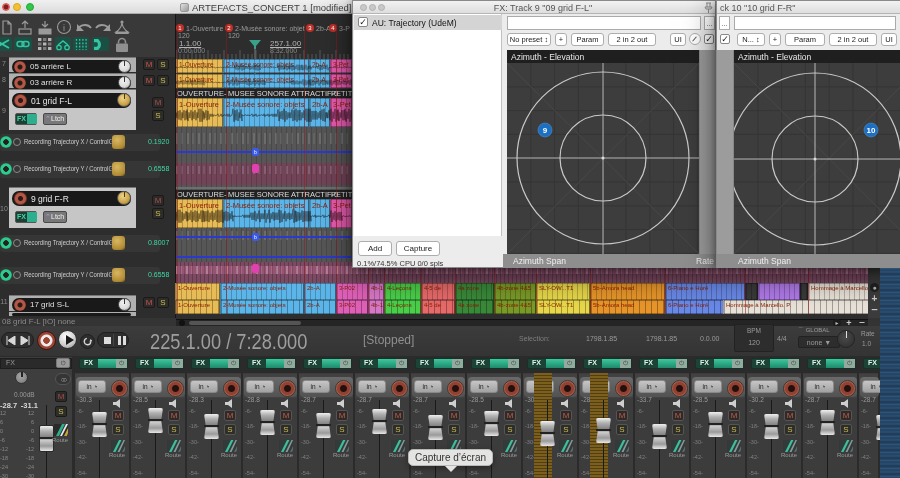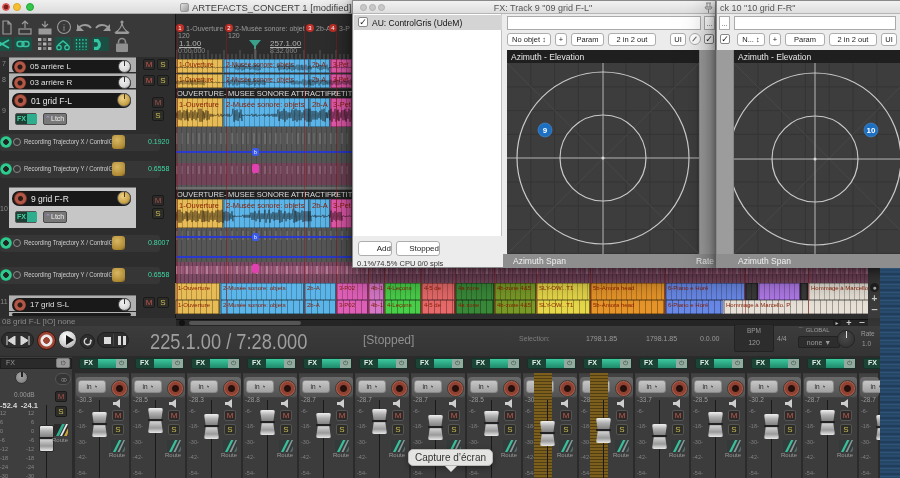--- a/index.html
+++ b/index.html
@@ -1,17 +1,17 @@
 <!DOCTYPE html>
 <html><head><meta charset="utf-8"><style>
 *{margin:0;padding:0;box-sizing:border-box}
 body{width:900px;height:478px;overflow:hidden;font-family:"Liberation Sans",sans-serif;background:#333}
 #root{position:relative;width:900px;height:478px;overflow:hidden}
 .a{position:absolute}
-.btn{background:#fff;border:1px solid #adadad;border-radius:3px;font-size:8px;color:#222;text-align:right;line-height:11px}
+.btn{background:#fff;border:1px solid #adadad;border-radius:3px;font-size:8px;color:#222;text-align:center;line-height:11px}
 </style></head><body>
 <div id="root">
 <div class="a" style="left:860px;top:0;width:40px;height:478px;background:#26476b;background-image:repeating-linear-gradient(180deg,#33597f 0px,#22415e 2px,#2d5076 4px,#1c3852 6px,#2a4c70 8px),repeating-linear-gradient(177deg,rgba(255,255,255,0.05) 0 1px,transparent 1px 7px);"></div>
     <div class="a" style="left:0;top:0;width:880px;height:478px;background:#343434;"></div>
     <div class="a" style="left:0;top:0;width:716px;height:14px;background:linear-gradient(#f0f0f0,#dcdcdc);border-bottom:1px solid #ababab;"></div>
     <div class="a" style="left:2px;top:3px;width:8px;height:8px;border-radius:50%;background:radial-gradient(circle at 50% 50%, #7e1f1c 0 2px, #ee6a5f 3px);border:0.5px solid #d55;"></div>
     <div class="a" style="left:13px;top:3px;width:8px;height:8px;border-radius:50%;background:#f5c02f;border:0.5px solid #d9a624;"></div>
     <div class="a" style="left:26px;top:3px;width:8px;height:8px;border-radius:50%;background:#32c749;border:0.5px solid #25a63b;"></div>
     <div class="a" style="left:180px;top:3px;width:9px;height:9px;border-radius:2px;background:linear-gradient(135deg,#e0e0e0,#9a9a9a);border:0.5px solid #999;"></div>
     <div class="a" style="left:192px;top:2px;width:200px;height:11px;font-size:9.5px;color:#3c3c3c;white-space:nowrap;overflow:hidden;">ARTEFACTS_CONCERT 1 [modified] - REA</div>
@@ -455,21 +455,21 @@
     <div class="a" style="left:862px;top:340px;width:15px;height:8px;font-size:6.5px;color:#9a9a9a;">1.0</div>
     <div class="a" style="left:0;top:356px;width:880px;height:122px;background:#2b2b2b;"></div>
     <div class="a" style="left:0;top:357px;width:72px;height:121px;background:#3e3e3e;"></div>
     <div class="a" style="left:0;top:358px;width:72px;height:11px;background:#2a2a2a;border:1px solid #1e1e1e;"></div>
     <div class="a" style="left:6px;top:359px;width:20px;height:9px;font-size:7px;color:#999;">FX</div>
     <div class="a" style="left:56px;top:358px;width:14px;height:10px;background:#9a9a9a;border:1px solid #777;border-radius:2px;color:#333;font-size:6px;text-align:center;line-height:9px;">⏻</div>
     <div class="a" style="left:15px;top:371px;width:13px;height:13px;border-radius:50%;background:radial-gradient(circle at 42% 38%,#a5a5a5,#8a8a8a 60%,#5a5a5a);border:1px solid #333;"></div>
     <div class="a" style="left:21px;top:372px;width:1.5px;height:5px;background:#222;"></div>
     <div class="a" style="left:55px;top:373px;width:16px;height:12px;background:#353535;border:1px solid #555;border-radius:6px;color:#b5b5b5;font-size:7px;text-align:center;line-height:11px;letter-spacing:-2px;">○○</div>
     <div class="a" style="left:14px;top:391px;width:46px;height:8px;font-size:6.5px;color:#9a9a9a;">0.00dB</div>
-    <div class="a" style="left:0px;top:401px;width:44px;height:9px;font-size:7.5px;color:#d8d8d8;font-weight:bold;white-space:nowrap;">-52.4 -24.1</div>
+    <div class="a" style="left:0px;top:401px;width:44px;height:9px;font-size:7.5px;color:#d8d8d8;font-weight:bold;white-space:nowrap;">-28.7 -31.1</div>
     <div class="a" style="left:55px;top:391px;width:12px;height:11px;background:#2e2a2a;border:1px solid #1a1a1a;border-radius:2px;color:#a0524a;font-size:8px;text-align:center;line-height:10px;">M</div>
     <div class="a" style="left:55px;top:406px;width:12px;height:11px;background:#2e2e28;border:1px solid #1a1a1a;border-radius:2px;color:#cdbd58;font-size:8px;text-align:center;line-height:10px;">S</div>
     <div class="a" style="left:0px;top:410px;width:14px;height:7px;font-size:5.5px;color:#888;text-align:left;">12</div>
     <div class="a" style="left:22px;top:410px;width:12px;height:7px;font-size:5.5px;color:#888;text-align:right;">12</div>
     <div class="a" style="left:0px;top:419px;width:14px;height:7px;font-size:5.5px;color:#888;text-align:left;">6</div>
     <div class="a" style="left:22px;top:419px;width:12px;height:7px;font-size:5.5px;color:#888;text-align:right;">6</div>
     <div class="a" style="left:0px;top:428px;width:14px;height:7px;font-size:5.5px;color:#888;text-align:left;">0</div>
     <div class="a" style="left:22px;top:428px;width:12px;height:7px;font-size:5.5px;color:#888;text-align:right;">0</div>
     <div class="a" style="left:0px;top:437px;width:14px;height:7px;font-size:5.5px;color:#888;text-align:left;">-6</div>
     <div class="a" style="left:22px;top:437px;width:12px;height:7px;font-size:5.5px;color:#888;text-align:right;">-6</div>
@@ -947,31 +947,31 @@
       <div class="a" style="left:7px;top:3px;width:7px;height:7px;border-radius:50%;background:#c8c8c8;border:0.5px solid #b0b0b0;"></div>
       <div class="a" style="left:16px;top:3px;width:7px;height:7px;border-radius:50%;background:#c8c8c8;border:0.5px solid #b0b0b0;"></div>
       <div class="a" style="left:25px;top:3px;width:7px;height:7px;border-radius:50%;background:#c8c8c8;border:0.5px solid #b0b0b0;"></div>
       <div class="a" style="left:100px;top:2px;width:180px;height:10px;font-size:9px;color:#555;text-align:center;white-space:nowrap;">FX: Track 9 "09 grid F-L"</div>
       <svg class="a" style="left:350px;top:1px" width="11" height="12" viewBox="0 0 11 12">
         <path d="M3 1 h5 M4 1 v4 M7 1 v4 M2 5 h7 l-1 2 h-5 z M5.5 7 v4" stroke="#8a8a8a" stroke-width="1" fill="none"></path>
       </svg>
       <div class="a" style="left:1px;top:13px;width:148px;height:222px;background:#fff;border-right:1px solid #c0c0c0;"></div>
       <div class="a" style="left:1px;top:14px;width:148px;height:15px;background:#d4d4d4;"></div>
       <div class="a" style="left:5px;top:16px;width:10px;height:10px;background:#fff;border:1px solid #888;border-radius:2px;font-size:9px;line-height:9px;text-align:center;color:#222;">✓</div>
-      <div class="a" style="left:19px;top:17px;width:125px;height:10px;font-size:8.5px;color:#111;white-space:nowrap;">AU: ControlGris (UdeM)</div>
+      <div class="a" style="left:19px;top:17px;width:125px;height:10px;font-size:8.5px;color:#111;white-space:nowrap;">AU: Trajectory (UdeM)</div>
       <div class="a" style="left:5px;top:240px;width:34px;height:15px;">
         <div class="btn" style="width:34px;height:15px;line-height:14px;">Add</div>
       </div>
       <div class="a" style="left:43px;top:240px;">
-        <div class="btn" style="width:44px;height:15px;line-height:14px;">Stopped</div>
+        <div class="btn" style="width:44px;height:15px;line-height:14px;">Capture</div>
       </div>
       <div class="a" style="left:4px;top:258px;width:140px;height:9px;font-size:7.5px;color:#333;white-space:nowrap;">0.1%/74.5% CPU 0/0 spls</div>
       <div class="a" style="left:154px;top:15px;width:194px;height:14px;background:#fff;border:1px solid #aaa;"></div>
       <div class="a" style="left:351px;top:15px;width:11px;height:14px;background:#fff;border:1px solid #aaa;font-size:7px;color:#444;text-align:center;line-height:13px;">...</div>
-      <div class="a" style="left:154px;top:32px;width:44px;height:13px;background:#fff;border:1px solid #adadad;border-radius:3px;font-size:7.5px;color:#222;text-align:center;line-height:12px;white-space:nowrap;">No objet ↕</div>
+      <div class="a" style="left:154px;top:32px;width:44px;height:13px;background:#fff;border:1px solid #adadad;border-radius:3px;font-size:7.5px;color:#222;text-align:center;line-height:12px;white-space:nowrap;">No preset ↕</div>
       <div class="a" style="left:202px;top:32px;width:12px;height:13px;background:#fff;border:1px solid #adadad;border-radius:3px;font-size:7.5px;color:#222;text-align:center;line-height:12px;white-space:nowrap;">+</div>
       <div class="a" style="left:218px;top:32px;width:33px;height:13px;background:#fff;border:1px solid #adadad;border-radius:3px;font-size:7.5px;color:#222;text-align:center;line-height:12px;white-space:nowrap;">Param</div>
       <div class="a" style="left:255px;top:32px;width:48px;height:13px;background:#fff;border:1px solid #adadad;border-radius:3px;font-size:7.5px;color:#222;text-align:center;line-height:12px;white-space:nowrap;">2 in 2 out</div>
       <div class="a" style="left:317px;top:32px;width:16px;height:13px;background:#fff;border:1px solid #adadad;border-radius:3px;font-size:7.5px;color:#222;text-align:center;line-height:12px;white-space:nowrap;">UI</div>
       <div class="a" style="left:336px;top:32px;width:12px;height:12px;border-radius:50%;background:#fff;border:1px solid #adadad;"></div>
       <div class="a" style="left:341px;top:35px;width:1px;height:6px;background:#555;transform:rotate(40deg);"></div>
       <div class="a" style="left:351px;top:33px;width:10px;height:10px;background:#fff;border:1px solid #888;border-radius:2px;font-size:9px;line-height:9px;text-align:center;color:#222;">✓</div>
       <div class="a" style="left:154px;top:49px;width:192px;height:13px;background:#1f1f1f;">
         <span style="position:absolute;left:4px;top:2px;font-size:8.5px;color:#e8e8e8;">Azimuth - Elevation</span>
       </div>

